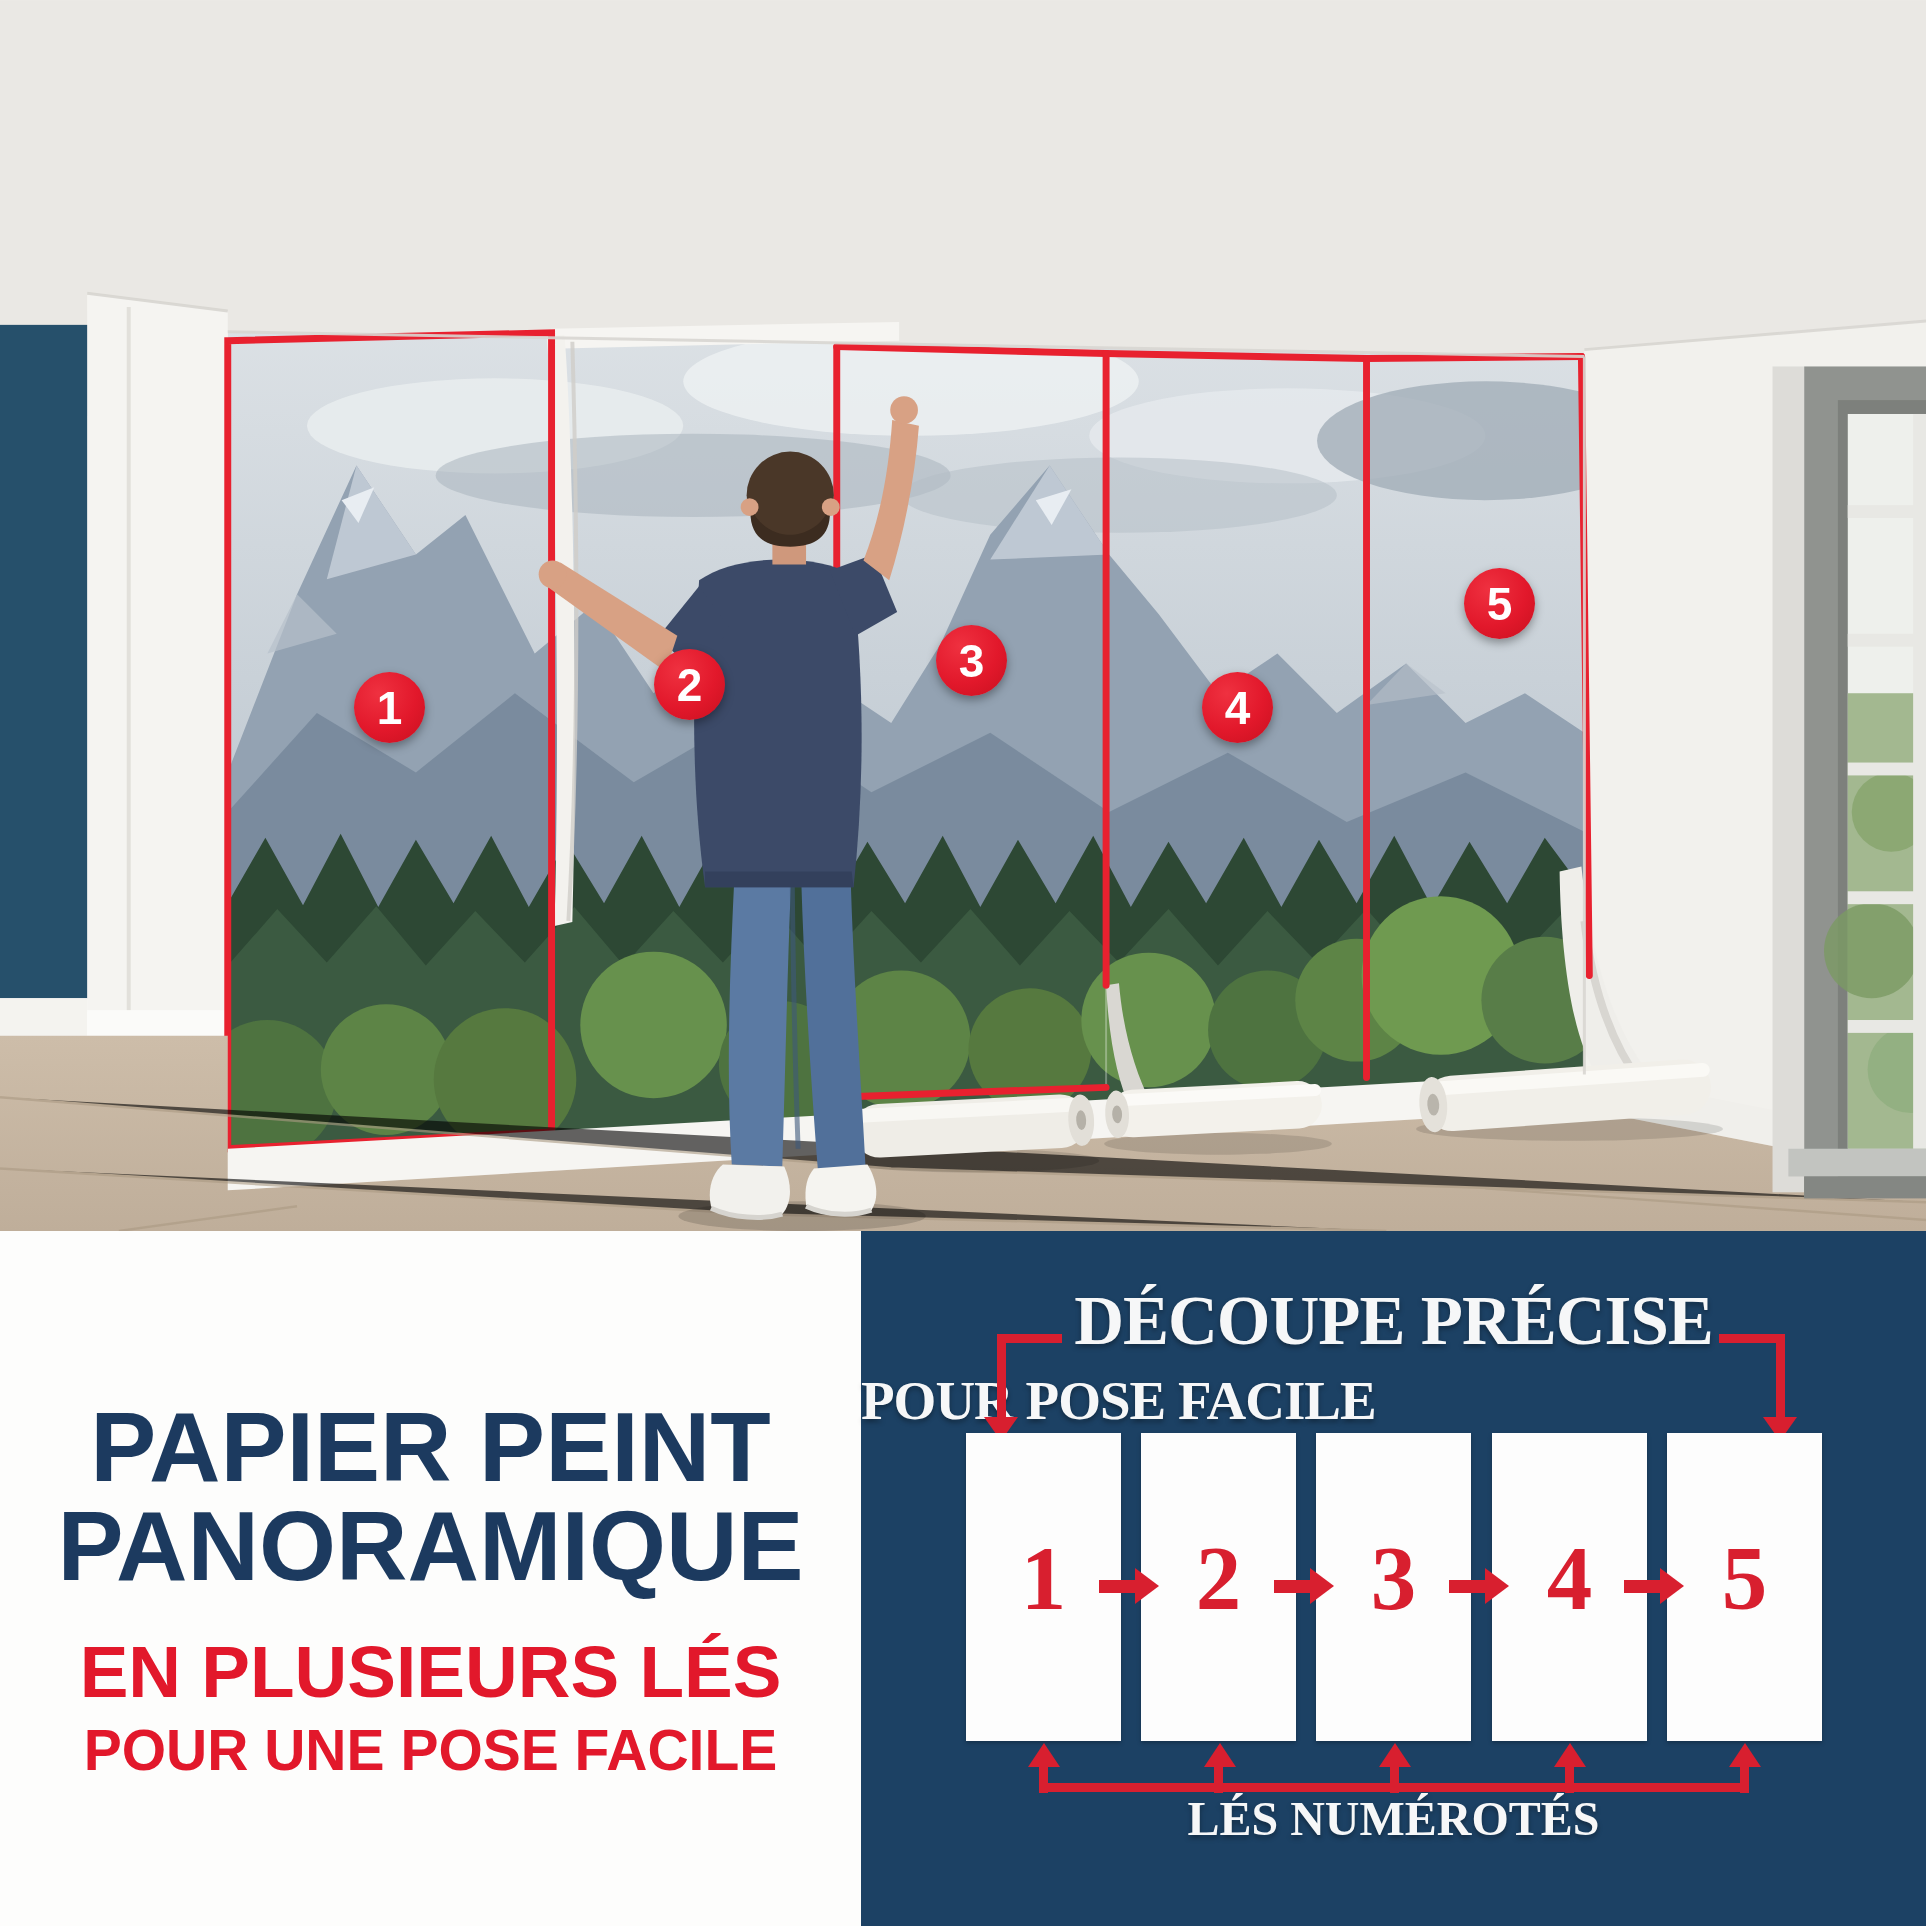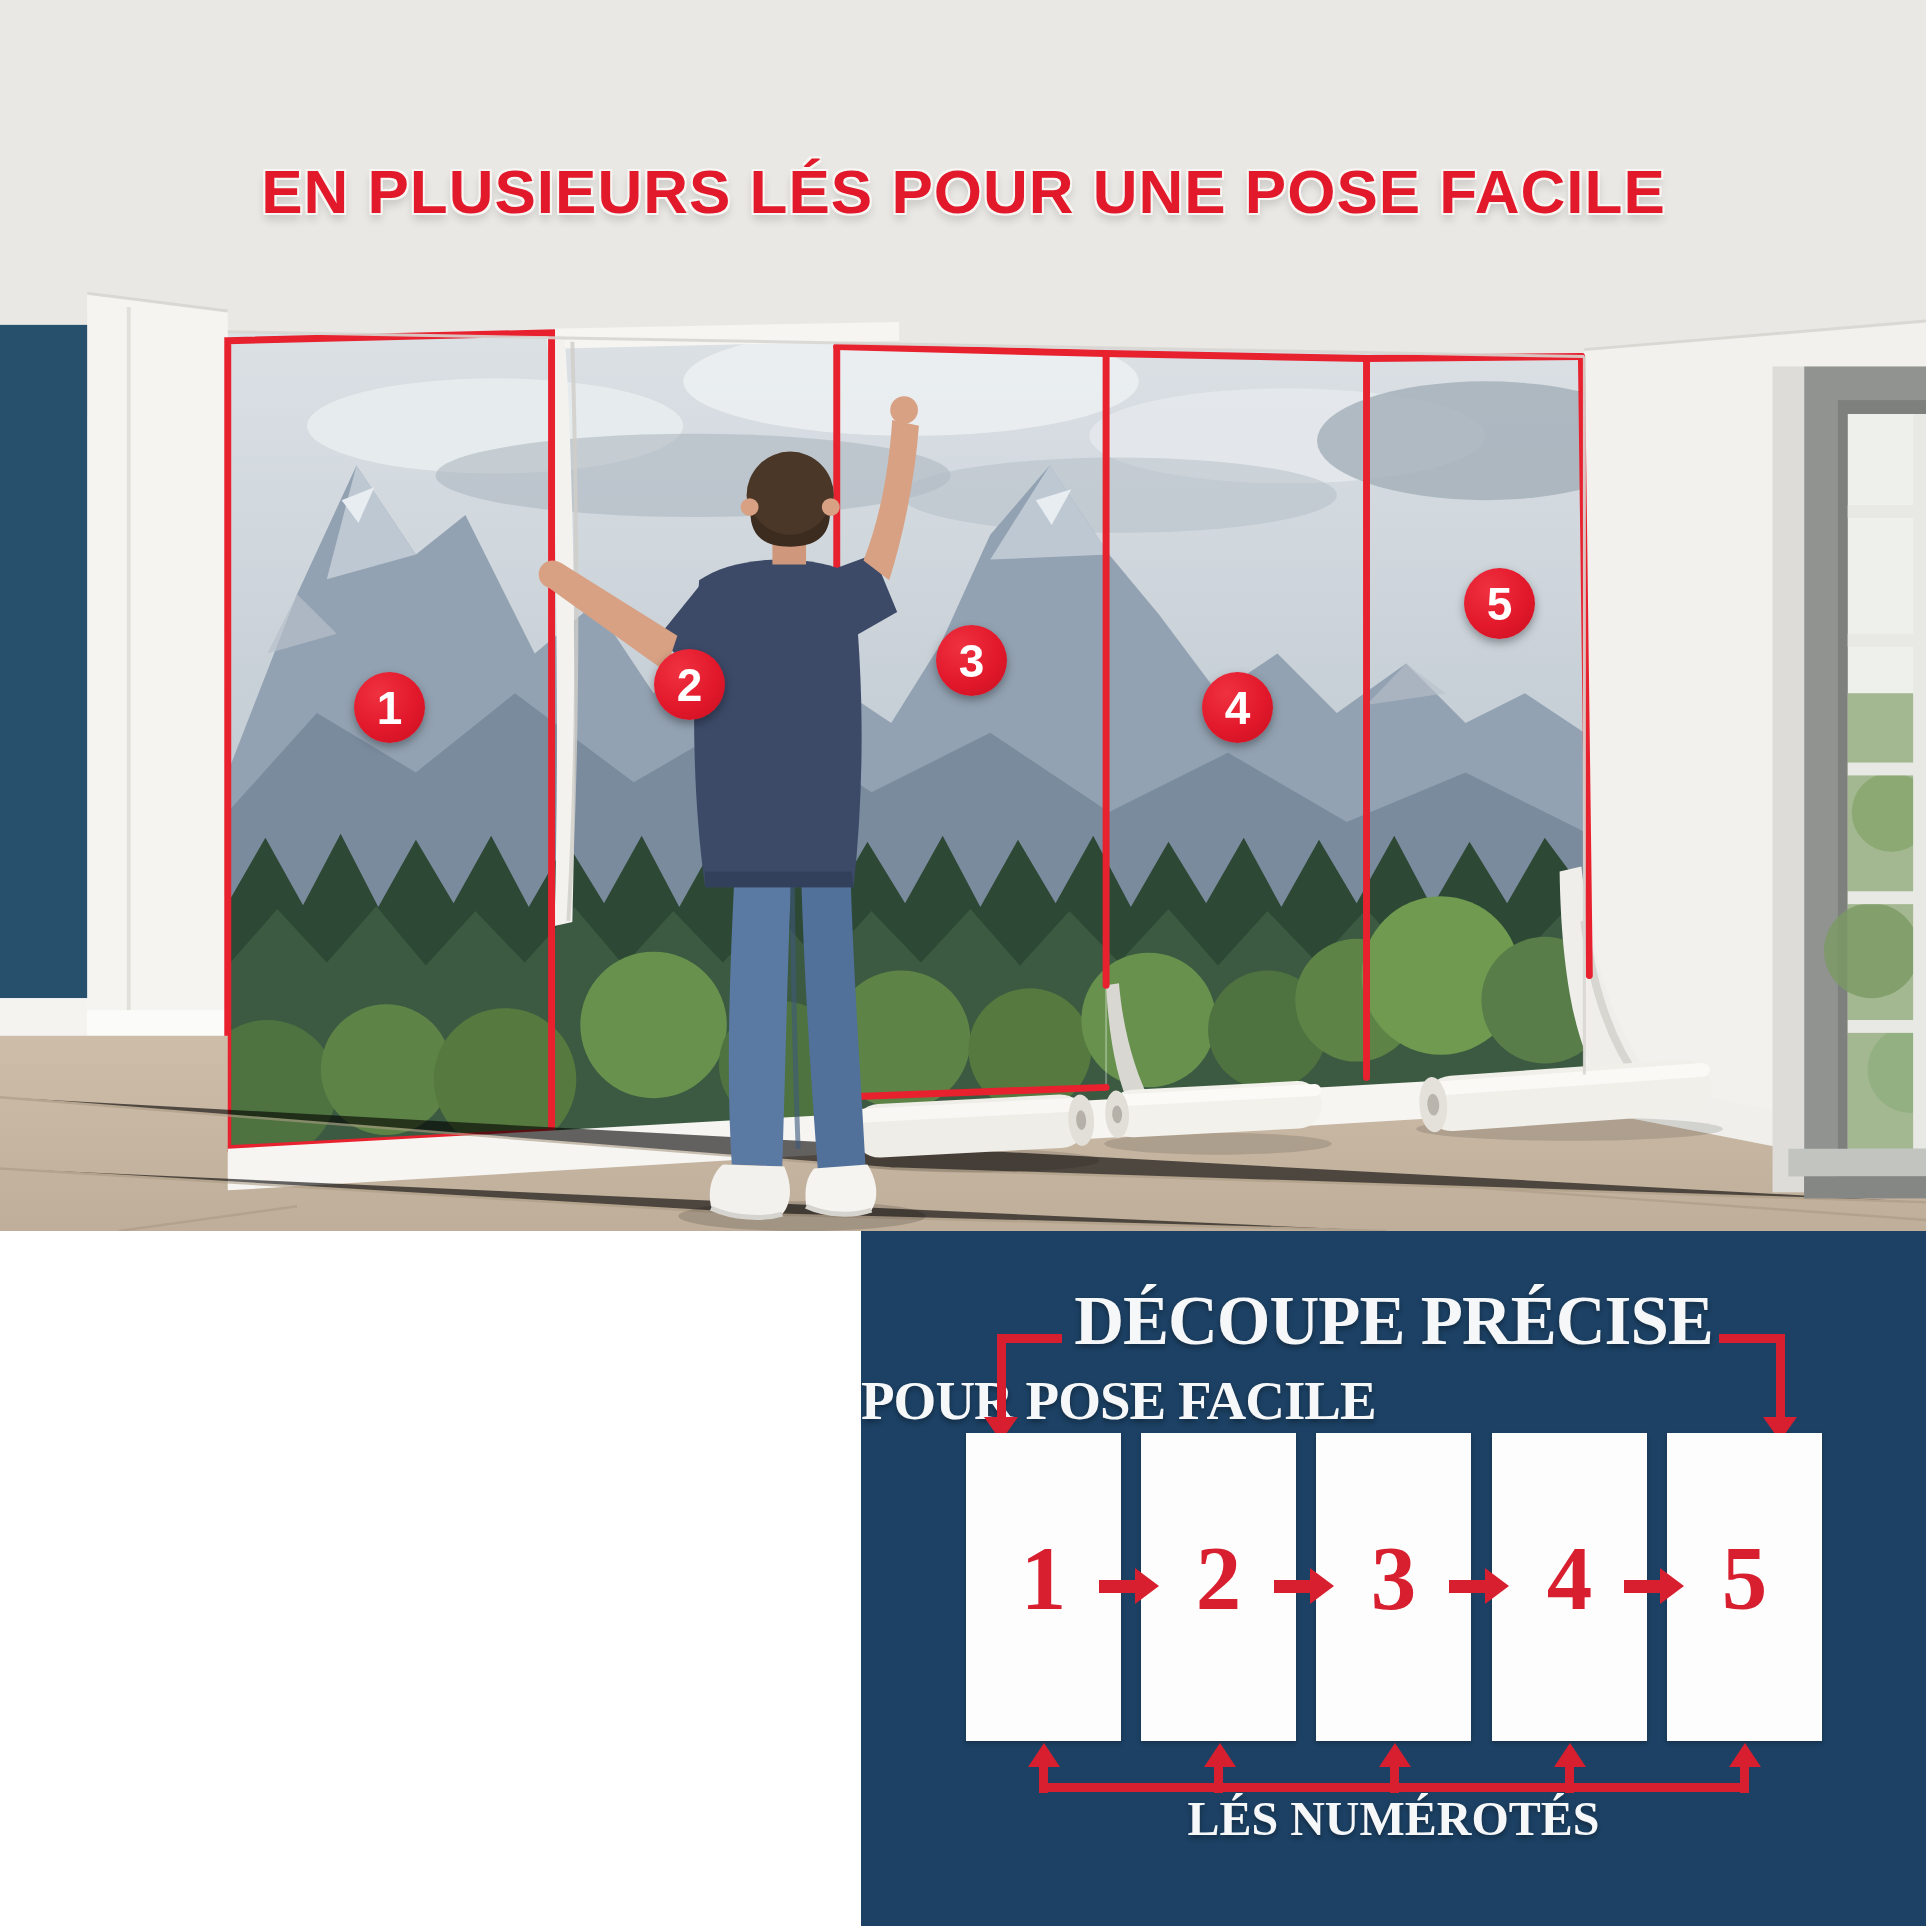--- a/index.html
+++ b/index.html
@@ -237,29 +237,34 @@
       </g>
 
       <g stroke="#d8d6d1" stroke-width="3" fill="none" opacity="0.9">
         <path d="M230,335 L1600,360"></path>
         <path d="M1600,360 L1600,1085"></path>
         <path d="M1600,353 L1946,324"></path>
         <path d="M88,296 L230,314"></path>
       </g>
     </svg>
 
-    <div class="photo-subtitle">EN PLUSIEURS LÉS POUR UNE POSE FACILE</div>
 
     <div class="num-circle" style="left:354px;top:672px;">1</div>
     <div class="num-circle" style="left:654px;top:649px;">2</div>
     <div class="num-circle" style="left:936px;top:625px;">3</div>
     <div class="num-circle" style="left:1202px;top:672px;">4</div>
     <div class="num-circle" style="left:1464px;top:568px;">5</div>
   </div>
 
+  <div class="bottom-left">
+    <div class="bl-title">PAPIER PEINT</div>
+    <div class="bl-title">PANORAMIQUE</div>
+    <div class="bl-sub1">EN PLUSIEURS LÉS</div>
+    <div class="bl-sub2">POUR UNE POSE FACILE</div>
+  </div>
 
   <div class="bottom-right">
     <div class="br-head1">DÉCOUPE PRÉCISE</div>
     <div class="br-head2">POUR POSE FACILE</div>
 
     <div class="bracket">
       <div class="hbar" style="left:136px;top:103px;width:65px;"></div>
       <div class="vbar" style="left:136px;top:103px;height:83px;"></div>
       <div class="down-head" style="left:123px;top:186px;"></div>
     </div>

